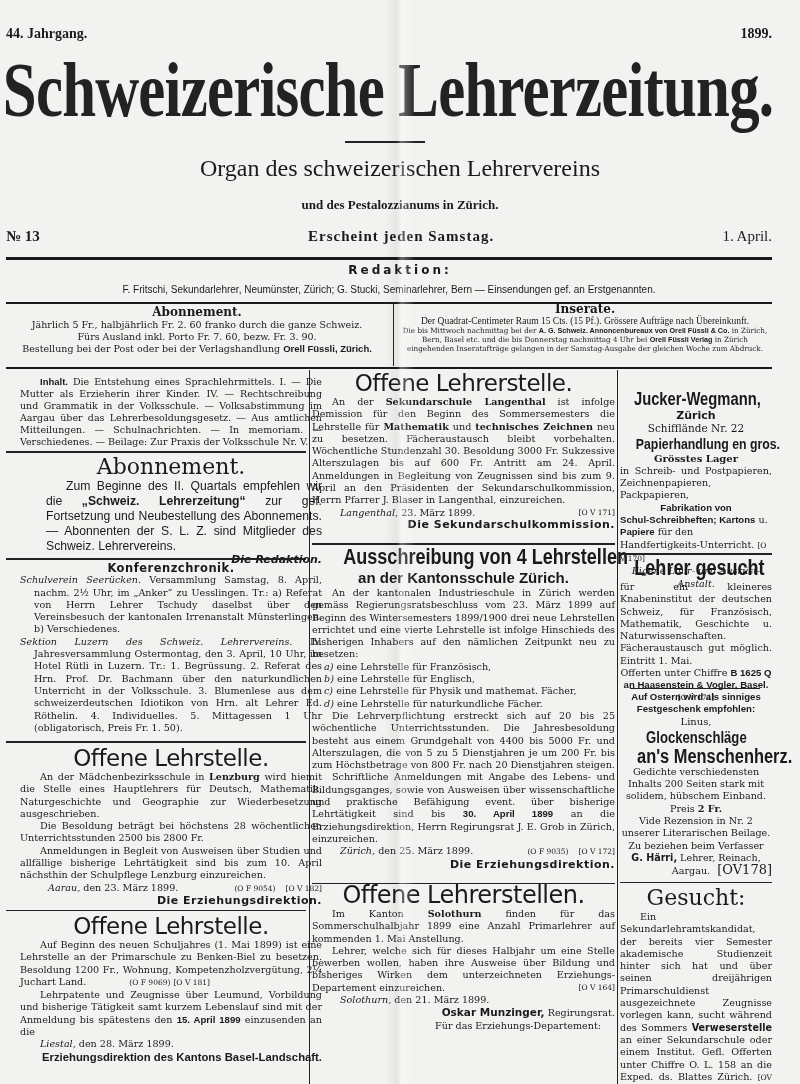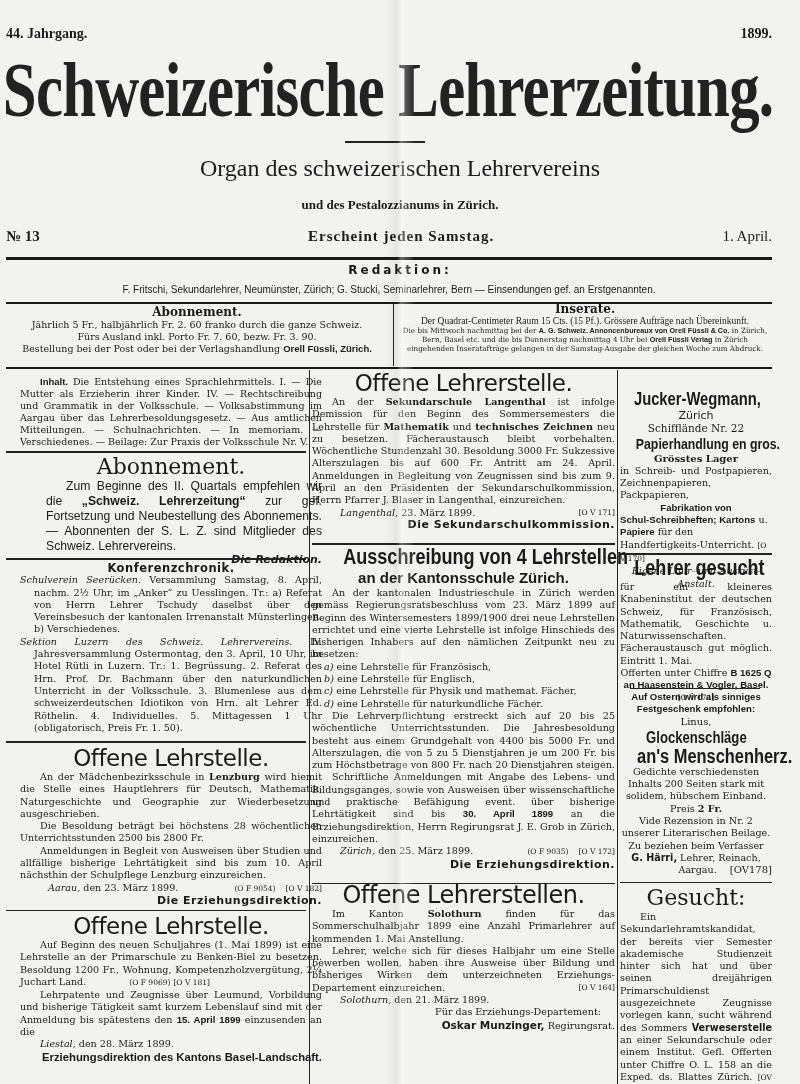--- a/index.html
+++ b/index.html
@@ -211,27 +211,27 @@
     </div>
   <div class="sig-bold">Die Erziehungsdirektion.</div>
 </div>
 <div class="hr" style="left:312px;top:883px;width:303px"></div>
 
 <div class="box col2 solo body">
   <div class="offen-title" style="font-size:24px">Offene Lehrerstellen.</div>
   <p class="ind"><span>Im Kanton</span> <b>Solothurn</b> <span>finden für das Sommerschulhalbjahr 1899 eine Anzahl Primarlehrer auf kommenden 1. Mai Anstellung.</span></p>
   <p class="ind"><span>Lehrer, welche sich für dieses Halbjahr um eine Stelle bewerben wollen, haben ihre Ausweise über Bildung und bisheriges Wirken dem unterzeichneten Erziehungs-Departement einzureichen.</span> <span style="font-size:7.5px;float:right">[O V 164]</span></p>
   <p style="padding-left:28px"><i>Solothurn,</i> <span>den 21. März 1899.</span></p>
+  <p style="text-align:right"><b style="font-family:'DejaVu Sans',sans-serif;font-size:10.5px">Oskar Munzinger,</b> <span>Regirungsrat.</span></p>
   <p style="text-align:right;padding-right:14px">Für das Erziehungs-Departement:</p>
-  <p style="text-align:right"><b style="font-family:'DejaVu Sans',sans-serif;font-size:10.5px">Oskar Munzinger,</b> <span>Regirungsrat.</span></p>
 </div>
 
 <div class="box col3 jw">
   <div style="font-size:18px;line-height:22px;white-space:nowrap"><span class="narrow-title">Jucker-Wegmann,</span></div>
-  <div style="font-weight:normal;font-size:11px;font-family:'DejaVu Sans',sans-serif">Zürich</div>
+  <div style="font-weight:bold;font-size:11px;font-family:'DejaVu Sans',sans-serif">Zürich</div>
   <div style="font-size:10.5px">Schifflände Nr. 22</div>
   <div style="font-size:15px;line-height:18px;white-space:nowrap"><span class="narrow-title">Papierhandlung en gros.</span></div>
   <div style="font-weight:bold;font-size:10px">Grösstes Lager</div>
   <div style="text-align:justify">in Schreib- und Postpapieren, Zeichnenpapieren, Packpapieren,</div>
   <div class="sans-b">Fabrikation von</div>
   <div style="text-align:left"><b class="sans">Schul-Schreibheften; Kartons</b> <span>u.</span></div>
   <div style="text-align:left"><b class="sans">Papiere</b> <span>für den Handfertigkeits-Unterricht.</span> <span style="font-size:7.5px">[O V 170]</span></div>
   <div style="font-style:italic">Eigene Linir- und Ausrüst-Anstalt.</div>
 </div>
 <div class="hr2" style="left:620px;top:553px;width:152px"></div>
@@ -248,20 +248,20 @@
 <div class="box col3 linus">
   <div class="sans-b" style="font-size:9.6px">Auf Ostern wird als sinniges Festgeschenk empfohlen:</div>
   <div style="font-weight:normal;font-size:10px">Linus,</div>
   <div style="font-size:16px;line-height:19px;white-space:nowrap"><span class="narrow-title">Glockenschläge</span></div>
   <div style="font-size:20px;line-height:19px;white-space:nowrap"><span class="narrow-title">an's Menschenherz.</span></div>
   <div>Gedichte verschiedensten Inhalts 200 Seiten stark mit solidem, hübschem Einband.</div>
   <div><span>Preis</span> <b>2 Fr.</b></div>
   <div>Vide Rezension in Nr. 2 unserer Literarischen Beilage.</div>
   <div>Zu beziehen beim Verfasser</div>
   <div><b style="font-family:'DejaVu Sans',sans-serif">G. Härri,</b> <span>Lehrer, Reinach,</span></div>
-  <div style="text-align:right"><span>Aargau.</span> <span style="font-size:10px;margin-left:10px">[OV178]</span></div>
+  <div style="text-align:right"><span>Aargau.</span> <span style="font-size:13px;margin-left:4px">[OV178]</span></div>
 </div>
 <div class="hr" style="left:620px;top:882px;width:152px"></div>
 
 <div class="box col3 gesucht2">
   <div class="center" style="font-size:22px;line-height:26px">Gesucht:</div>
   <p class="justify ind"><span>Ein Sekundarlehramtskandidat, der bereits vier Semester akademische Studienzeit hinter sich hat und über seinen dreijährigen Primarschuldienst ausgezeichnete Zeugnisse vorlegen kann, sucht während des Sommers</span> <b style="font-family:'DejaVu Sans',sans-serif">Verweserstelle</b> <span>an einer Sekundarschule oder einem Institut. Gefl. Offerten unter Chiffre O. L. 158 an die Exped. ds. Blattes Zürich.</span> <span style="font-size:7.5px">[OV 158]</span></p>
 </div>
 
 </body></html>

